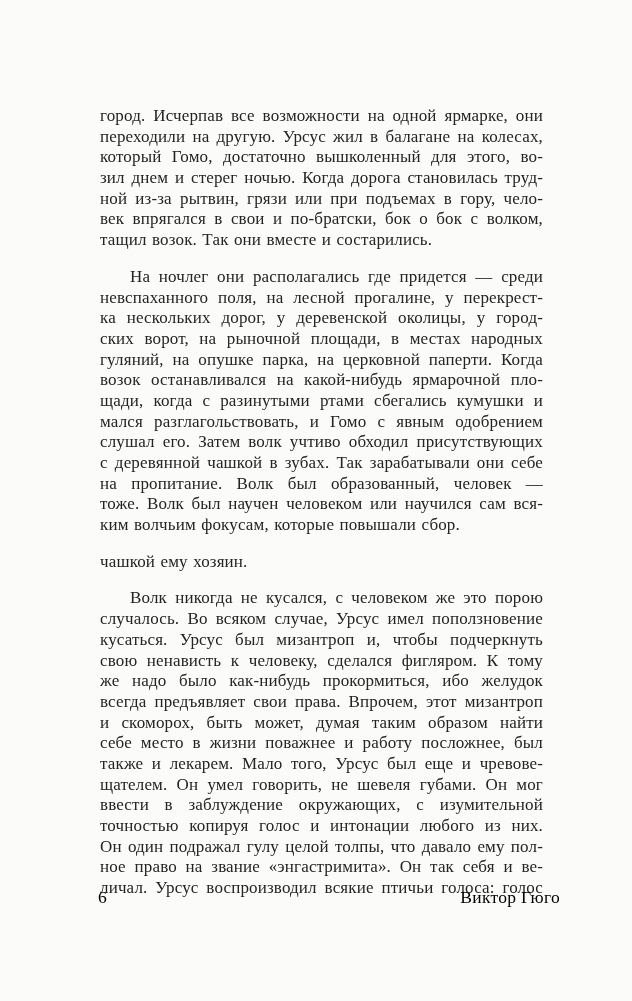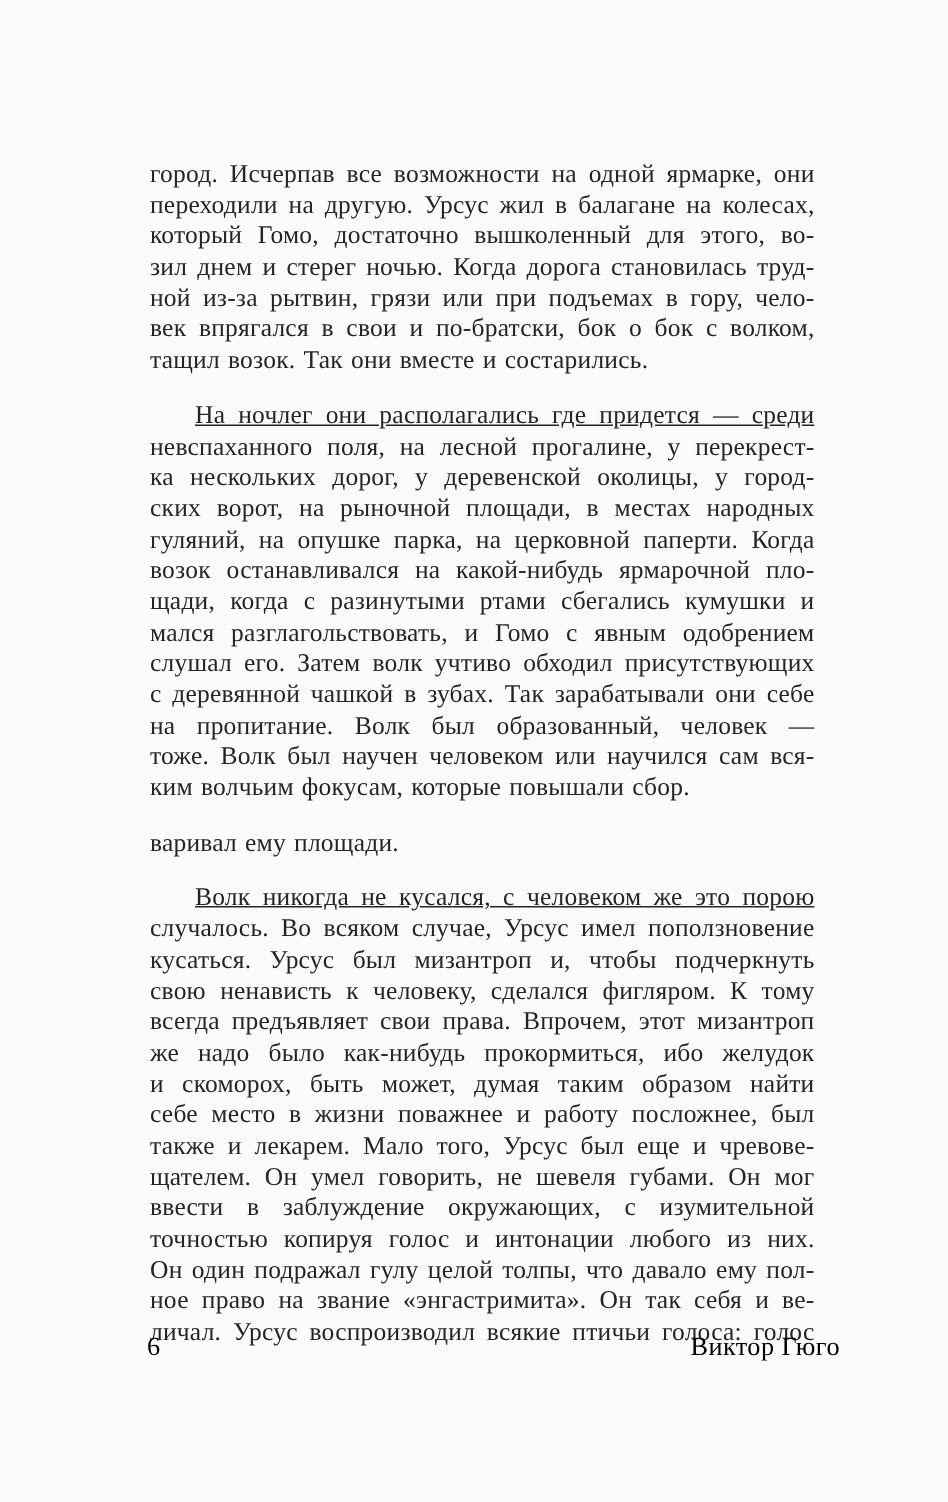--- a/index.html
+++ b/index.html
@@ -37,21 +37,20 @@
     word-spacing: 1px;
     white-space: normal;
     overflow: hidden;
     height: 20.7px;
   }
   .line.para-end {
     text-align-last: left;
   }
   .line.indent {
     text-indent: 30px;
-    text-decoration: underline;
   }
   .footer {
     position: absolute;
     left: 84px;
     top: 887px;
     width: 476px;
     display: flex;
     justify-content: space-between;
     align-items: baseline;
     font-size: 17.5px;
@@ -87,29 +86,29 @@
         <div class="line">возок останавливался на какой-нибудь ярмарочной пло-</div>
         <div class="line">щади, когда с разинутыми ртами сбегались кумушки и</div>
         <div class="line">мался разглагольствовать, и Гомо с явным одобрением</div>
         <div class="line">слушал его. Затем волк учтиво обходил присутствующих</div>
         <div class="line">с деревянной чашкой в зубах. Так зарабатывали они себе</div>
         <div class="line">на пропитание. Волк был образованный, человек —</div>
         <div class="line">тоже. Волк был научен человеком или научился сам вся-</div>
         <div class="line para-end">ким волчьим фокусам, которые повышали сбор.</div>
       </div>
       <div class="paragraph">
-        <div class="line para-end">варивал ему площади.</div>
+        <div class="line para-end">чашкой ему хозяин.</div>
       </div>
       <div class="paragraph">
         <div class="line indent">Волк никогда не кусался, с человеком же это порою</div>
         <div class="line">случалось. Во всяком случае, Урсус имел поползновение</div>
         <div class="line">кусаться. Урсус был мизантроп и, чтобы подчеркнуть</div>
         <div class="line">свою ненависть к человеку, сделался фигляром. К тому</div>
+        <div class="line">же надо было как-нибудь прокормиться, ибо желудок</div>
         <div class="line">всегда предъявляет свои права. Впрочем, этот мизантроп</div>
-        <div class="line">же надо было как-нибудь прокормиться, ибо желудок</div>
         <div class="line">и скоморох, быть может, думая таким образом найти</div>
         <div class="line">себе место в жизни поважнее и работу посложнее, был</div>
         <div class="line">также и лекарем. Мало того, Урсус был еще и чревове-</div>
         <div class="line">щателем. Он умел говорить, не шевеля губами. Он мог</div>
         <div class="line">ввести в заблуждение окружающих, с изумительной</div>
         <div class="line">точностью копируя голос и интонации любого из них.</div>
         <div class="line">Он один подражал гулу целой толпы, что давало ему пол-</div>
         <div class="line">ное право на звание «энгастримита». Он так себя и ве-</div>
         <div class="line">личал. Урсус воспроизводил всякие птичьи голоса: голос</div>
       </div>

